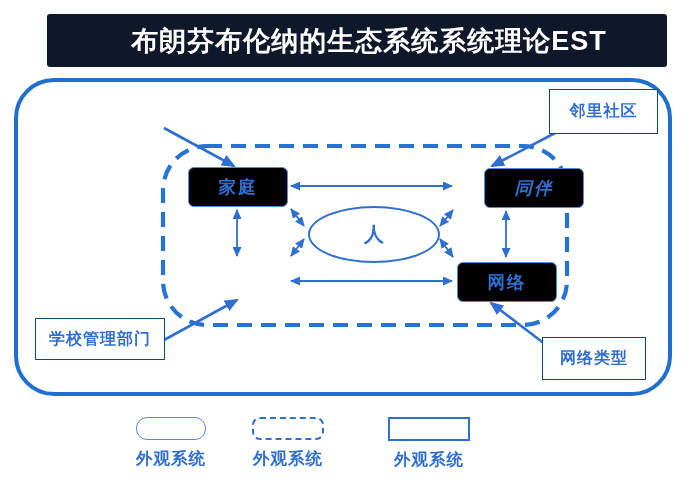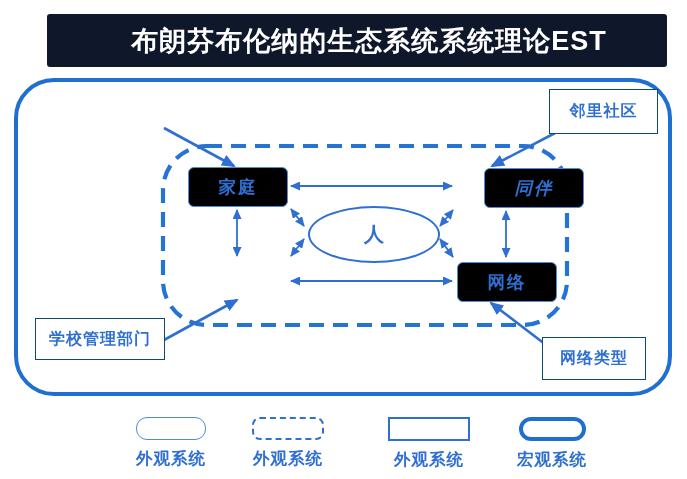--- a/index.html
+++ b/index.html
@@ -117,18 +117,14 @@
     <div class="label">外观系统</div>
   </div>
   <div class="legend-item li-meso">
     <div class="sw sw-meso"></div>
     <div class="label">外观系统</div>
   </div>
   <div class="legend-item li-exo">
     <div class="sw sw-exo"></div>
     <div class="label">外观系统</div>
   </div>
-  <div class="legend-item li-macro">
-    <div class="sw sw-macro"></div>
-    <div class="label">宏观系统</div>
-  </div>
 
 </div>
 
 </body></html>

